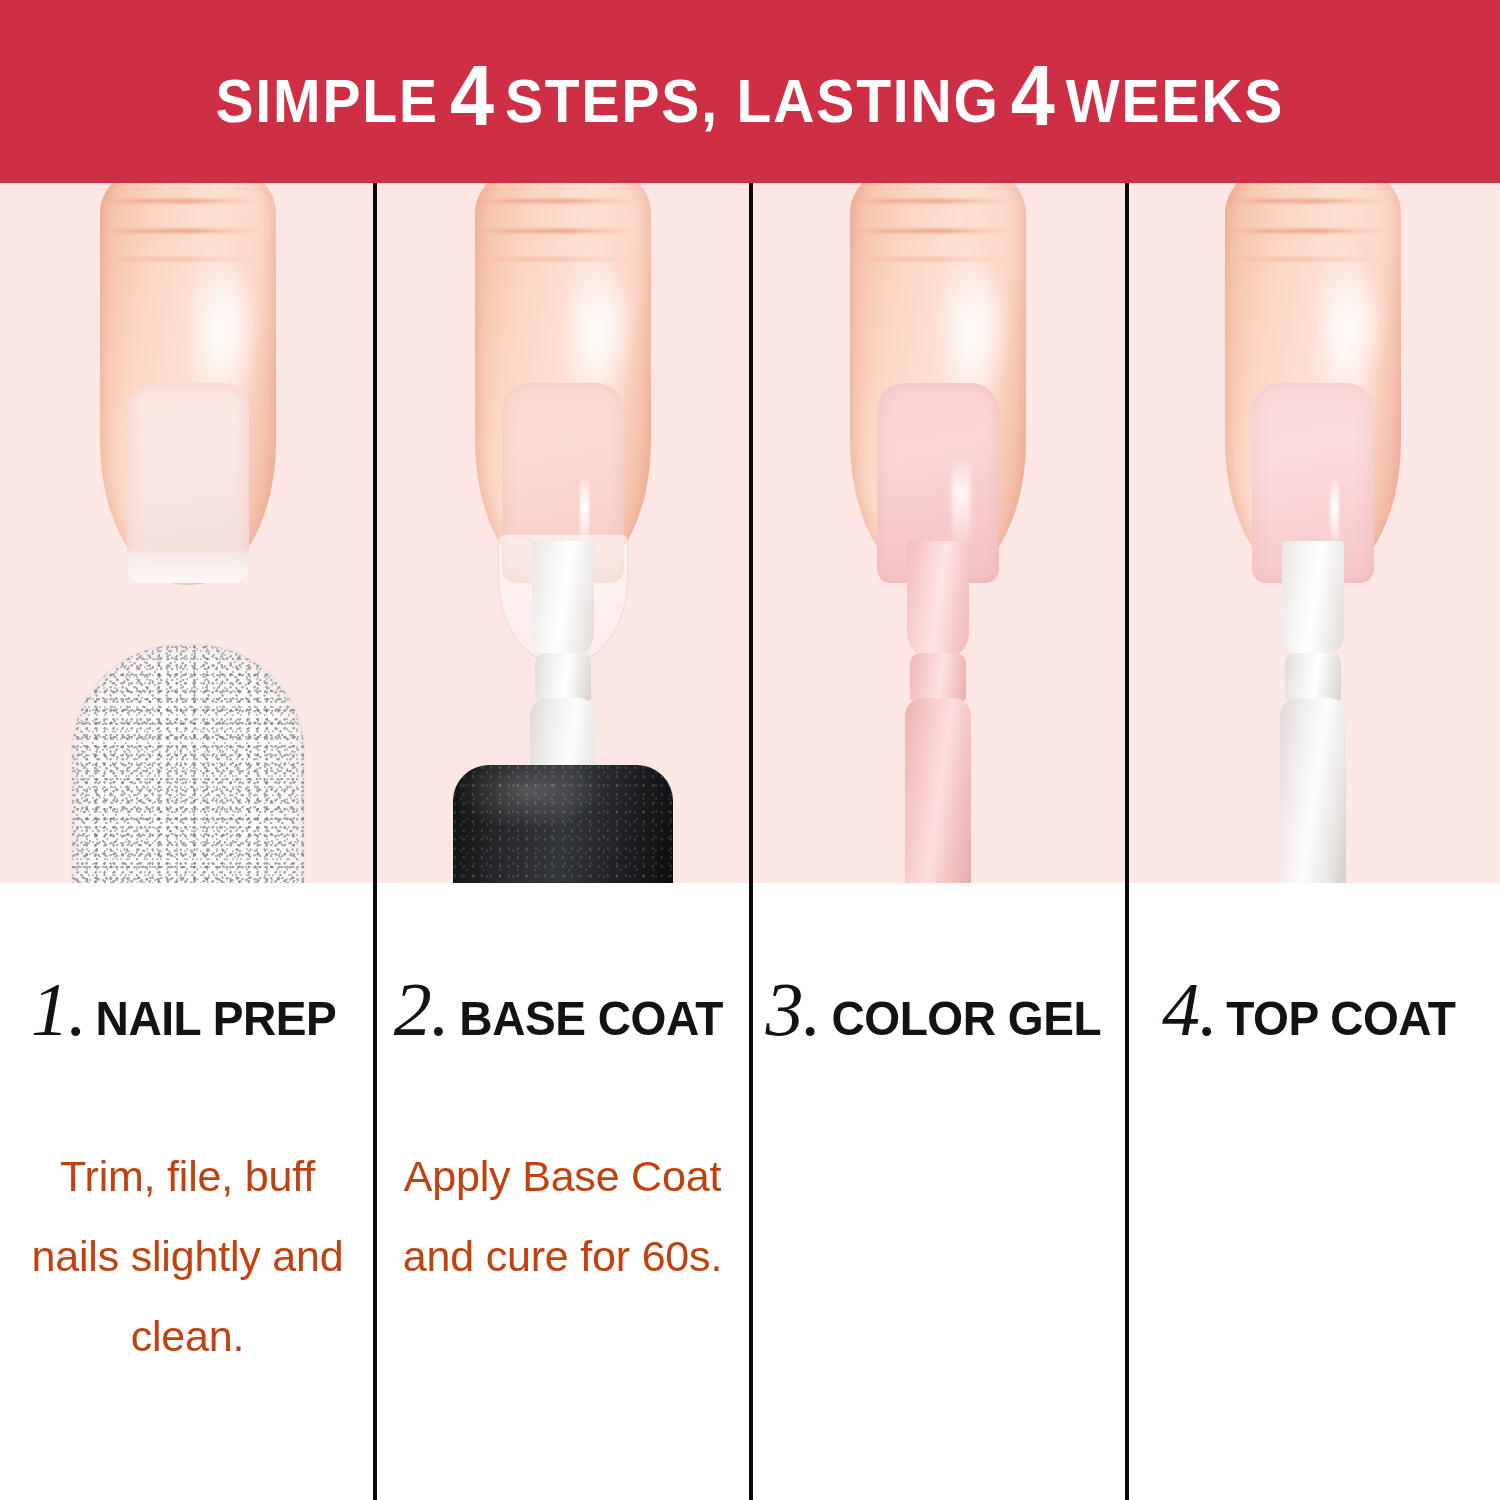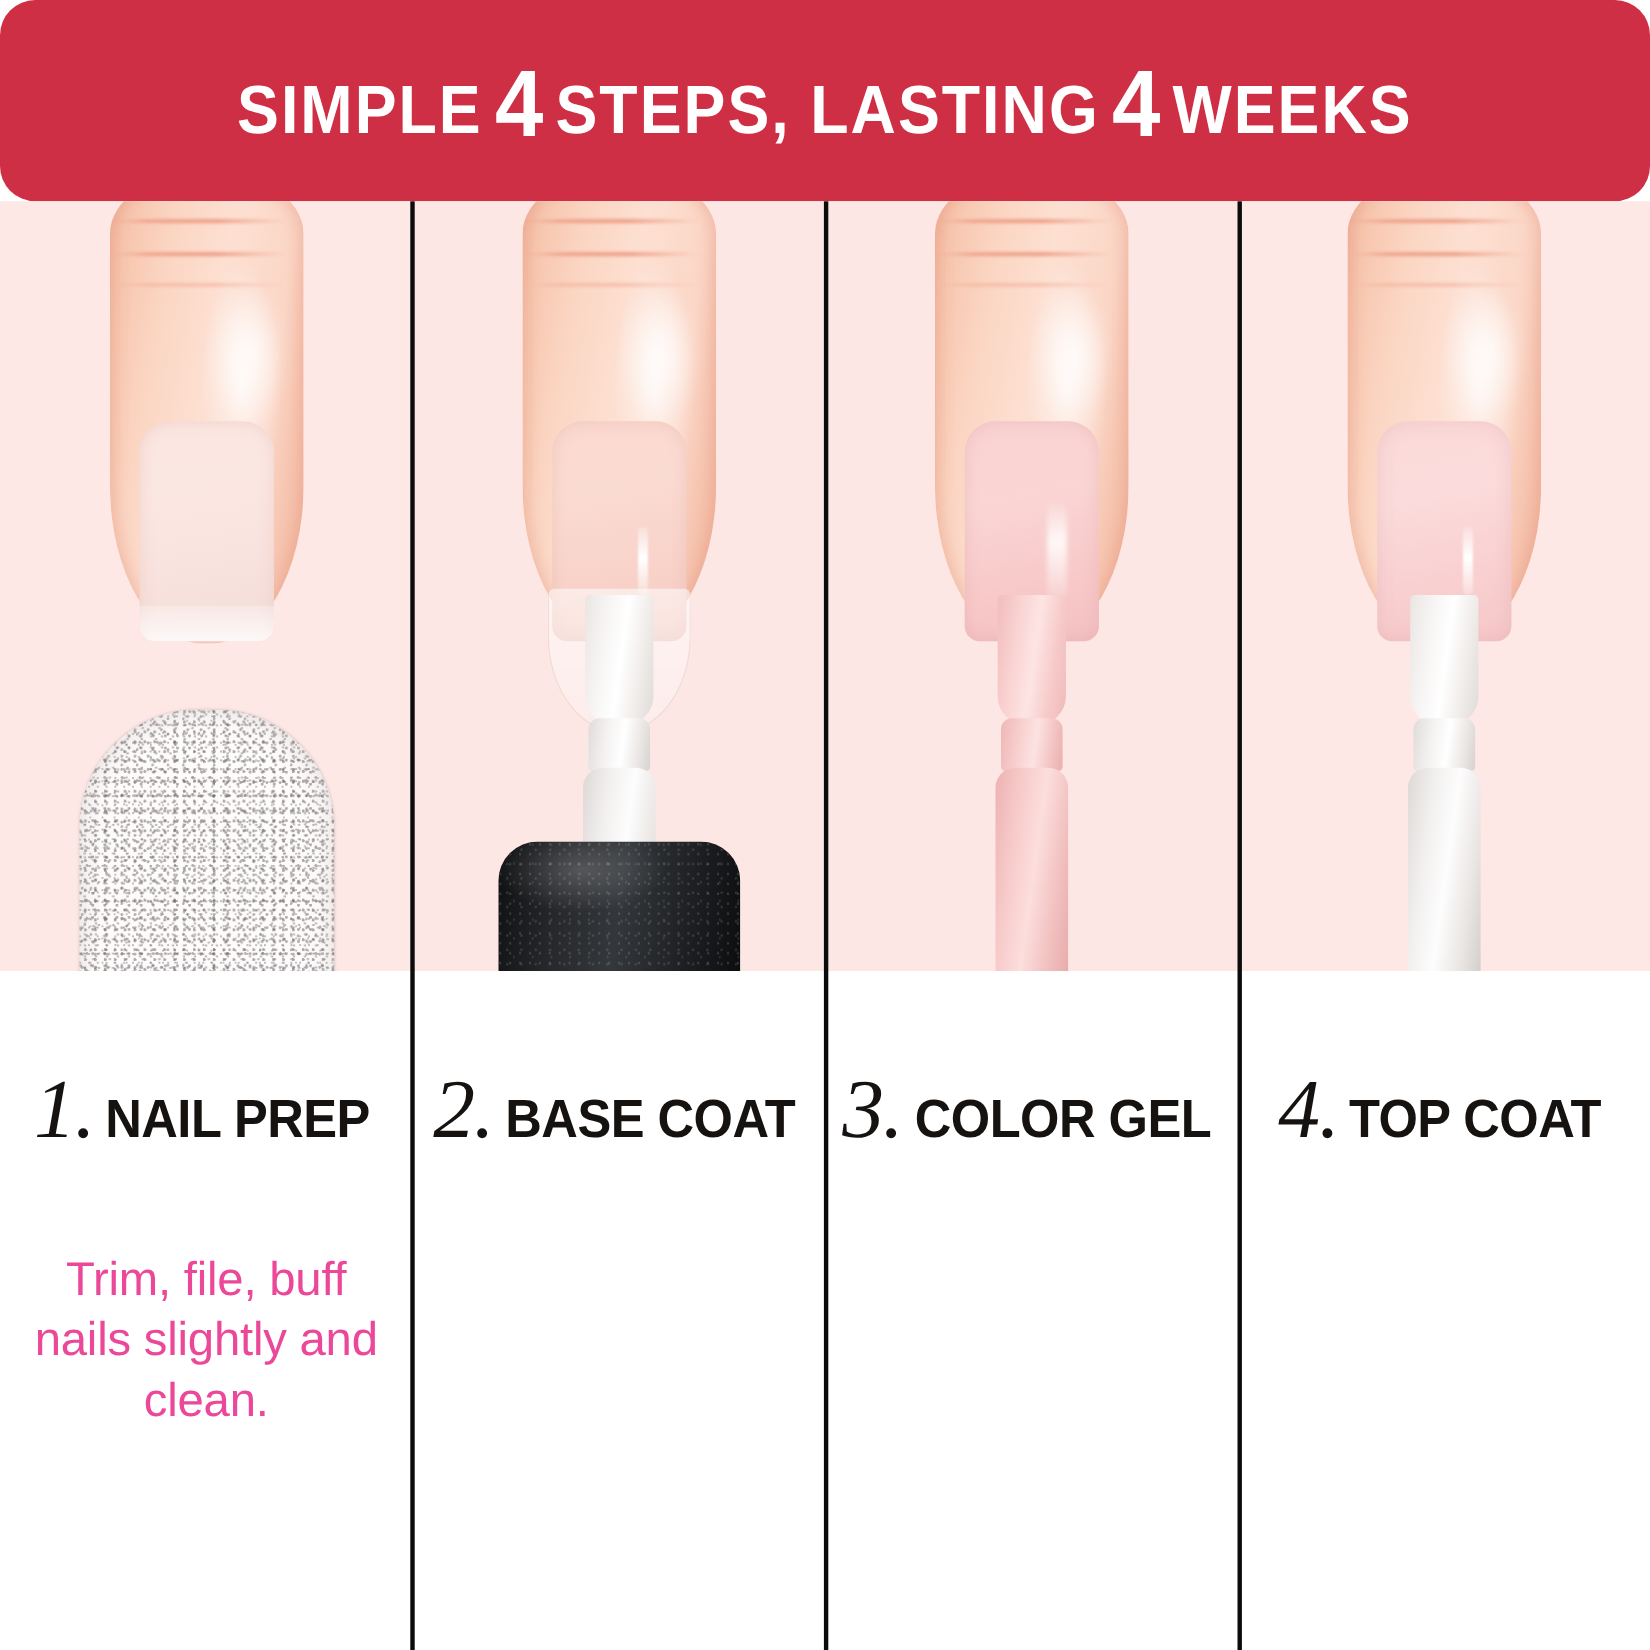--- a/index.html
+++ b/index.html
@@ -27,21 +27,20 @@
   .header-banner {
     position: absolute;
     left: 0;
     top: 0;
     width: 1500px;
     height: 183px;
     background: #ce2f45;
     display: flex;
     align-items: center;
     justify-content: center;
-    border-radius: 32px;
   }
   .header-title {
     color: #ffffff;
     font-family: "Liberation Sans Narrow", "Liberation Sans", sans-serif;
     font-weight: bold;
     font-size: 62px;
     letter-spacing: 2px;
     line-height: 1;
     white-space: nowrap;
     transform: scaleX(0.92);
@@ -334,25 +333,25 @@
     transform: scaleX(0.94);
     transform-origin: left baseline;
     padding-left: 2px;
   }
   .step-desc {
     position: absolute;
     left: 22px;
     right: 22px;
     top: 253px;
     text-align: center;
-    color: #ec4899;
+    color: #c2410c;
     font-family: "Liberation Sans", sans-serif;
     font-weight: normal;
     font-size: 43px;
-    line-height: 55px;
+    line-height: 80px;
     letter-spacing: -0.2px;
   }
 
   
   .divider {
     position: absolute;
     top: 183px;
     width: 4px;
     height: 1317px;
     background: #0b0b0b;
@@ -460,20 +459,21 @@
         <span class="step-label">NAIL PREP</span>
       </div>
       <div class="step-desc">Trim, file, buff nails slightly and clean.</div>
     </div>
 
     <div class="text-cell">
       <div class="step-heading">
         <span class="step-num">2.</span>
         <span class="step-label">BASE COAT</span>
       </div>
+      <div class="step-desc">Apply Base Coat and cure for 60s.</div>
     </div>
 
     <div class="text-cell">
       <div class="step-heading">
         <span class="step-num">3.</span>
         <span class="step-label">COLOR GEL</span>
       </div>
     </div>
 
     <div class="text-cell">

